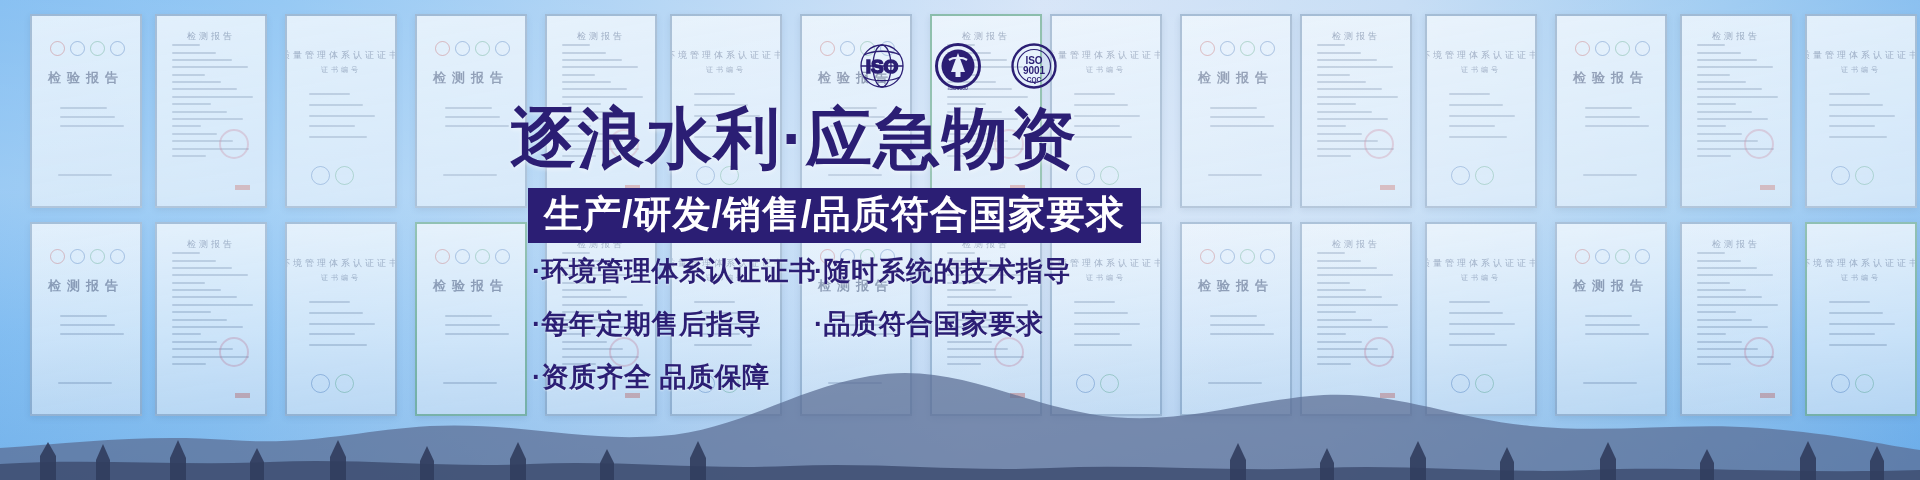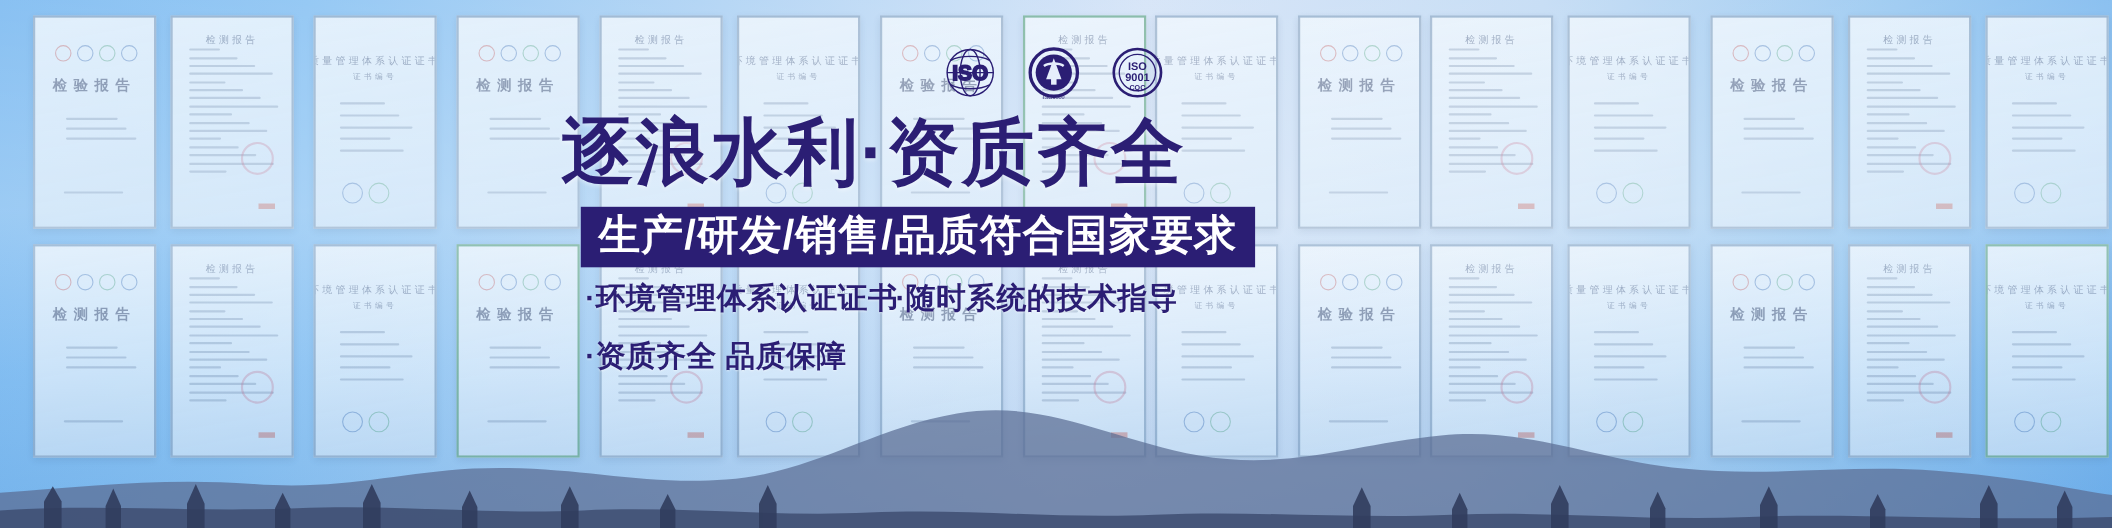--- a/index.html
+++ b/index.html
@@ -690,23 +690,25 @@
 
     <svg class="badge" width="54" height="52" viewBox="0 0 54 52">
       <circle cx="27" cy="26" r="21.5" fill="none" stroke="#2b1e74" stroke-width="2.4"></circle>
       <circle cx="27" cy="26" r="16.5" fill="none" stroke="#2b1e74" stroke-width="1.2"></circle>
       <text x="27" y="24" text-anchor="middle" font-family="'Liberation Sans',sans-serif" font-size="10" font-weight="bold" fill="#2b1e74">ISO</text>
       <text x="27" y="34" text-anchor="middle" font-family="'Liberation Sans',sans-serif" font-size="10" font-weight="bold" fill="#2b1e74">9001</text>
       <text x="27" y="42" text-anchor="middle" font-family="'Liberation Sans',sans-serif" font-size="6.5" font-weight="bold" fill="#2b1e74">CQC</text>
     </svg>
   </div>
 
-  <div class="headline" style="left:510px;top:105px;">逐浪水利·资质齐全</div>
+  <div class="headline" style="left:510px;top:105px;">逐浪水利·应急物资</div>
 
   <div class="subbar" style="left:528px;top:188px;">生产/研发/销售/品质符合国家要求</div>
 
   <div class="features" style="left:532px;top:253px;">
     <div class="feature">·环境管理体系认证证书</div>
     <div class="feature">·随时系统的技术指导</div>
+    <div class="feature">·每年定期售后指导</div>
+    <div class="feature">·品质符合国家要求</div>
     <div class="feature">·资质齐全 品质保障</div>
   </div>
 
 </div>
 
 </body></html>

